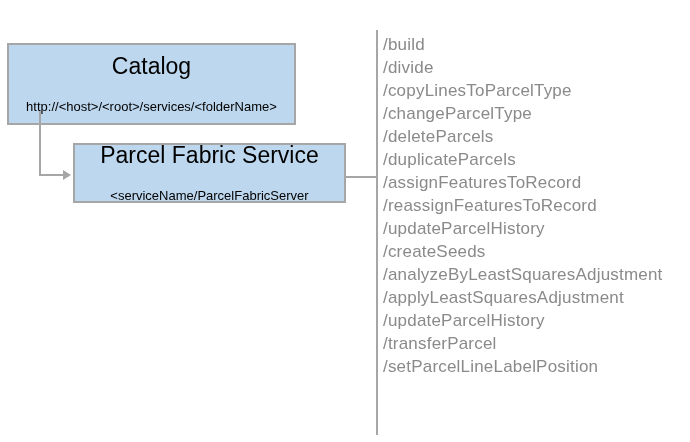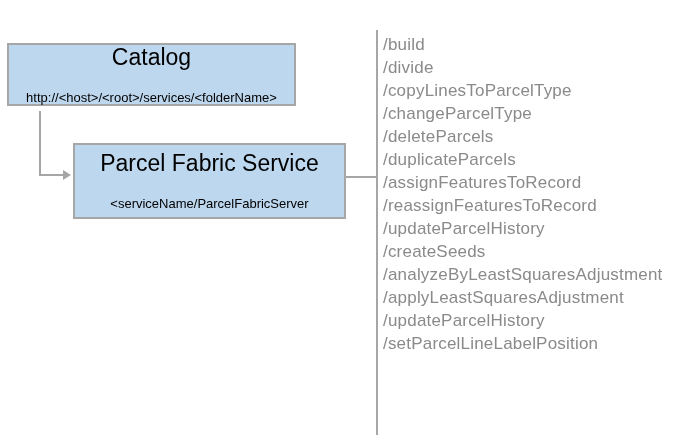--- a/index.html
+++ b/index.html
@@ -21,22 +21,22 @@
   }
   .node-box {
     position: absolute;
     background: var(--box-fill);
     border: 2px solid var(--box-border);
     display: flex;
     flex-direction: column;
     align-items: center;
     justify-content: center;
   }
-  .box-catalog { left: 7px; top: 43px; width: 289px; height: 63px; }
-  .box-service { left: 73px; top: 143px; width: 273px; height: 76px; }
+  .box-catalog { left: 7px; top: 43px; width: 289px; height: 82px; }
+  .box-service { left: 73px; top: 143px; width: 273px; height: 60px; }
   .box-title {
     font-size: 23px;
     color: var(--title-text);
     line-height: 26px;
     white-space: nowrap;
   }
   .box-subtitle {
     font-size: 13px;
     color: var(--title-text);
     line-height: 16px;
@@ -102,16 +102,17 @@
     <li>/changeParcelType</li>
     <li>/deleteParcels</li>
     <li>/duplicateParcels</li>
     <li>/assignFeaturesToRecord</li>
     <li>/reassignFeaturesToRecord</li>
     <li>/updateParcelHistory</li>
     <li>/createSeeds</li>
     <li>/analyzeByLeastSquaresAdjustment</li>
     <li>/applyLeastSquaresAdjustment</li>
     <li>/updateParcelHistory</li>
+    <li>/transferParcel</li>
     <li>/setParcelLineLabelPosition</li>
   </ul>
 
 </div>
 
 </body></html>

